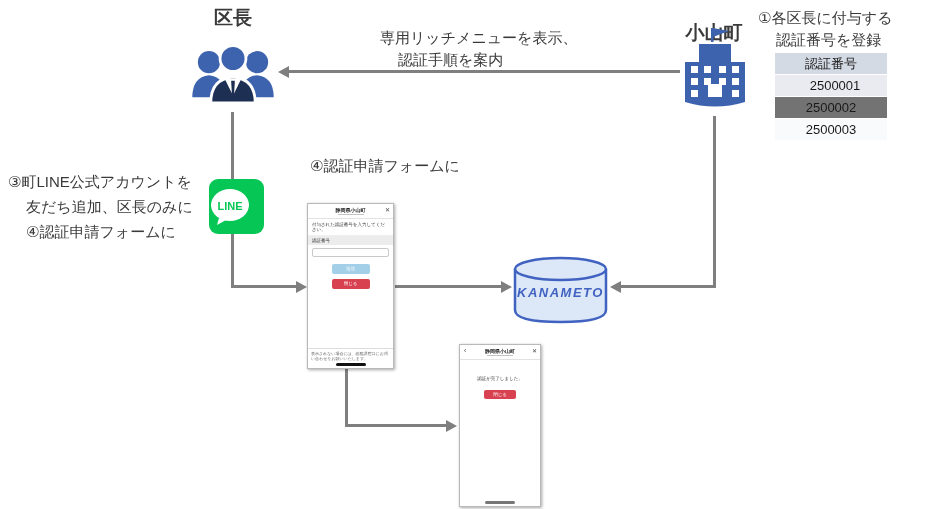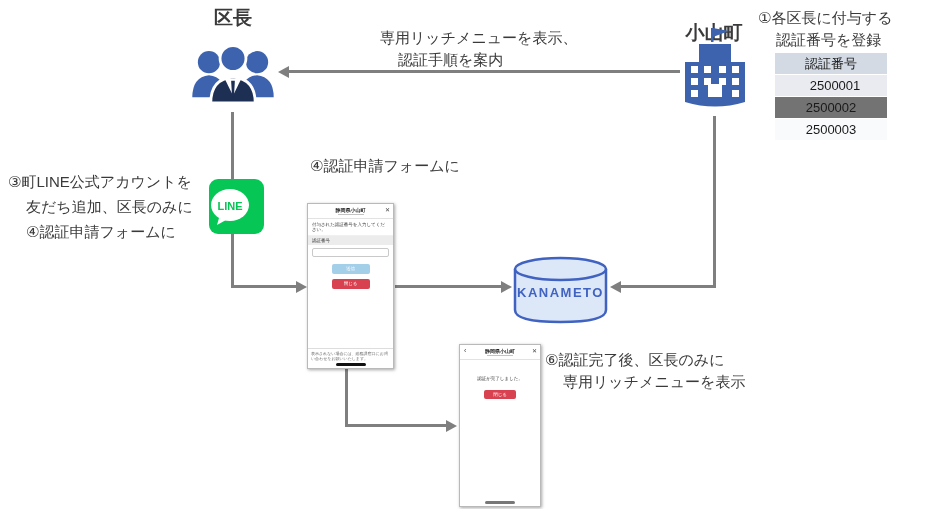--- a/index.html
+++ b/index.html
@@ -37,21 +37,21 @@
   .authtbl .hdr{background:#d4dae4;font-weight:normal;}
   .authtbl .r0{background:#e9ebf1;padding-left:8px;}
   .authtbl .r1{background:#737373;}
   .authtbl .r2{background:#f9fafc;}
 
   
   .lineicon{position:absolute;left:209px;top:179px;width:55px;height:55px;border-radius:9px;
     background:var(--line-green);display:flex;align-items:center;justify-content:flex-start;}
 
   
-  .kana{position:absolute;left:512px;top:255px;width:97px;height:70px;}
+  .kana{position:absolute;left:512px;top:255px;width:97px;height:70px;font-style:italic;}
   .kana .logo{position:absolute;left:0;right:0;top:30px;text-align:center;color:var(--kana-blue);
     font-size:13px;letter-spacing:1.5px;font-weight:bold;}
 
   
   .phone{position:absolute;background:#fff;border:1px solid #b9b9b9;box-shadow:1px 1px 3px rgba(0,0,0,.35);}
   .ph-head{position:relative;height:15px;border-bottom:1px solid #e2e2e2;text-align:center;padding-top:3px;}
   .ph-title{font-size:5px;font-weight:bold;color:#222;line-height:6px;}
   .ph-sub{width:26px;height:1px;background:#c3c3c3;margin:1px auto 0;}
   .ph-x{position:absolute;right:3px;top:3px;font-size:6px;color:#444;line-height:6px;cursor:pointer;}
   .ph-back{position:absolute;left:4px;top:2px;font-size:7px;color:#444;line-height:8px;cursor:pointer;}
@@ -133,24 +133,20 @@
     <span class="ind">認証手順を案内</span>
   </div>
   <div class="step" style="left:8px;top:169px;font-size:15px;line-height:25px;">
     <span>③町LINE公式アカウントを</span>
     <span class="ind">友だち追加、区長のみに</span>
     <span class="ind">④認証申請フォームに</span>
   </div>
   <div class="step" style="left:310px;top:155px;">
     <span>④認証申請フォームに</span>
   </div>
-  <div class="step" style="left:545px;top:349px;">
-    <span>⑥認証完了後、区長のみに</span>
-    <span class="ind">専用リッチメニューを表示</span>
-  </div>
 
   <div class="authtbl">
     <div class="cell hdr">認証番号</div>
     <div class="cell r0">2500001</div>
     <div class="cell r1">2500002</div>
     <div class="cell r2">2500003</div>
   </div>
 
   <div class="lineicon">
     <svg width="42" height="40" viewBox="0 0 42 40">

